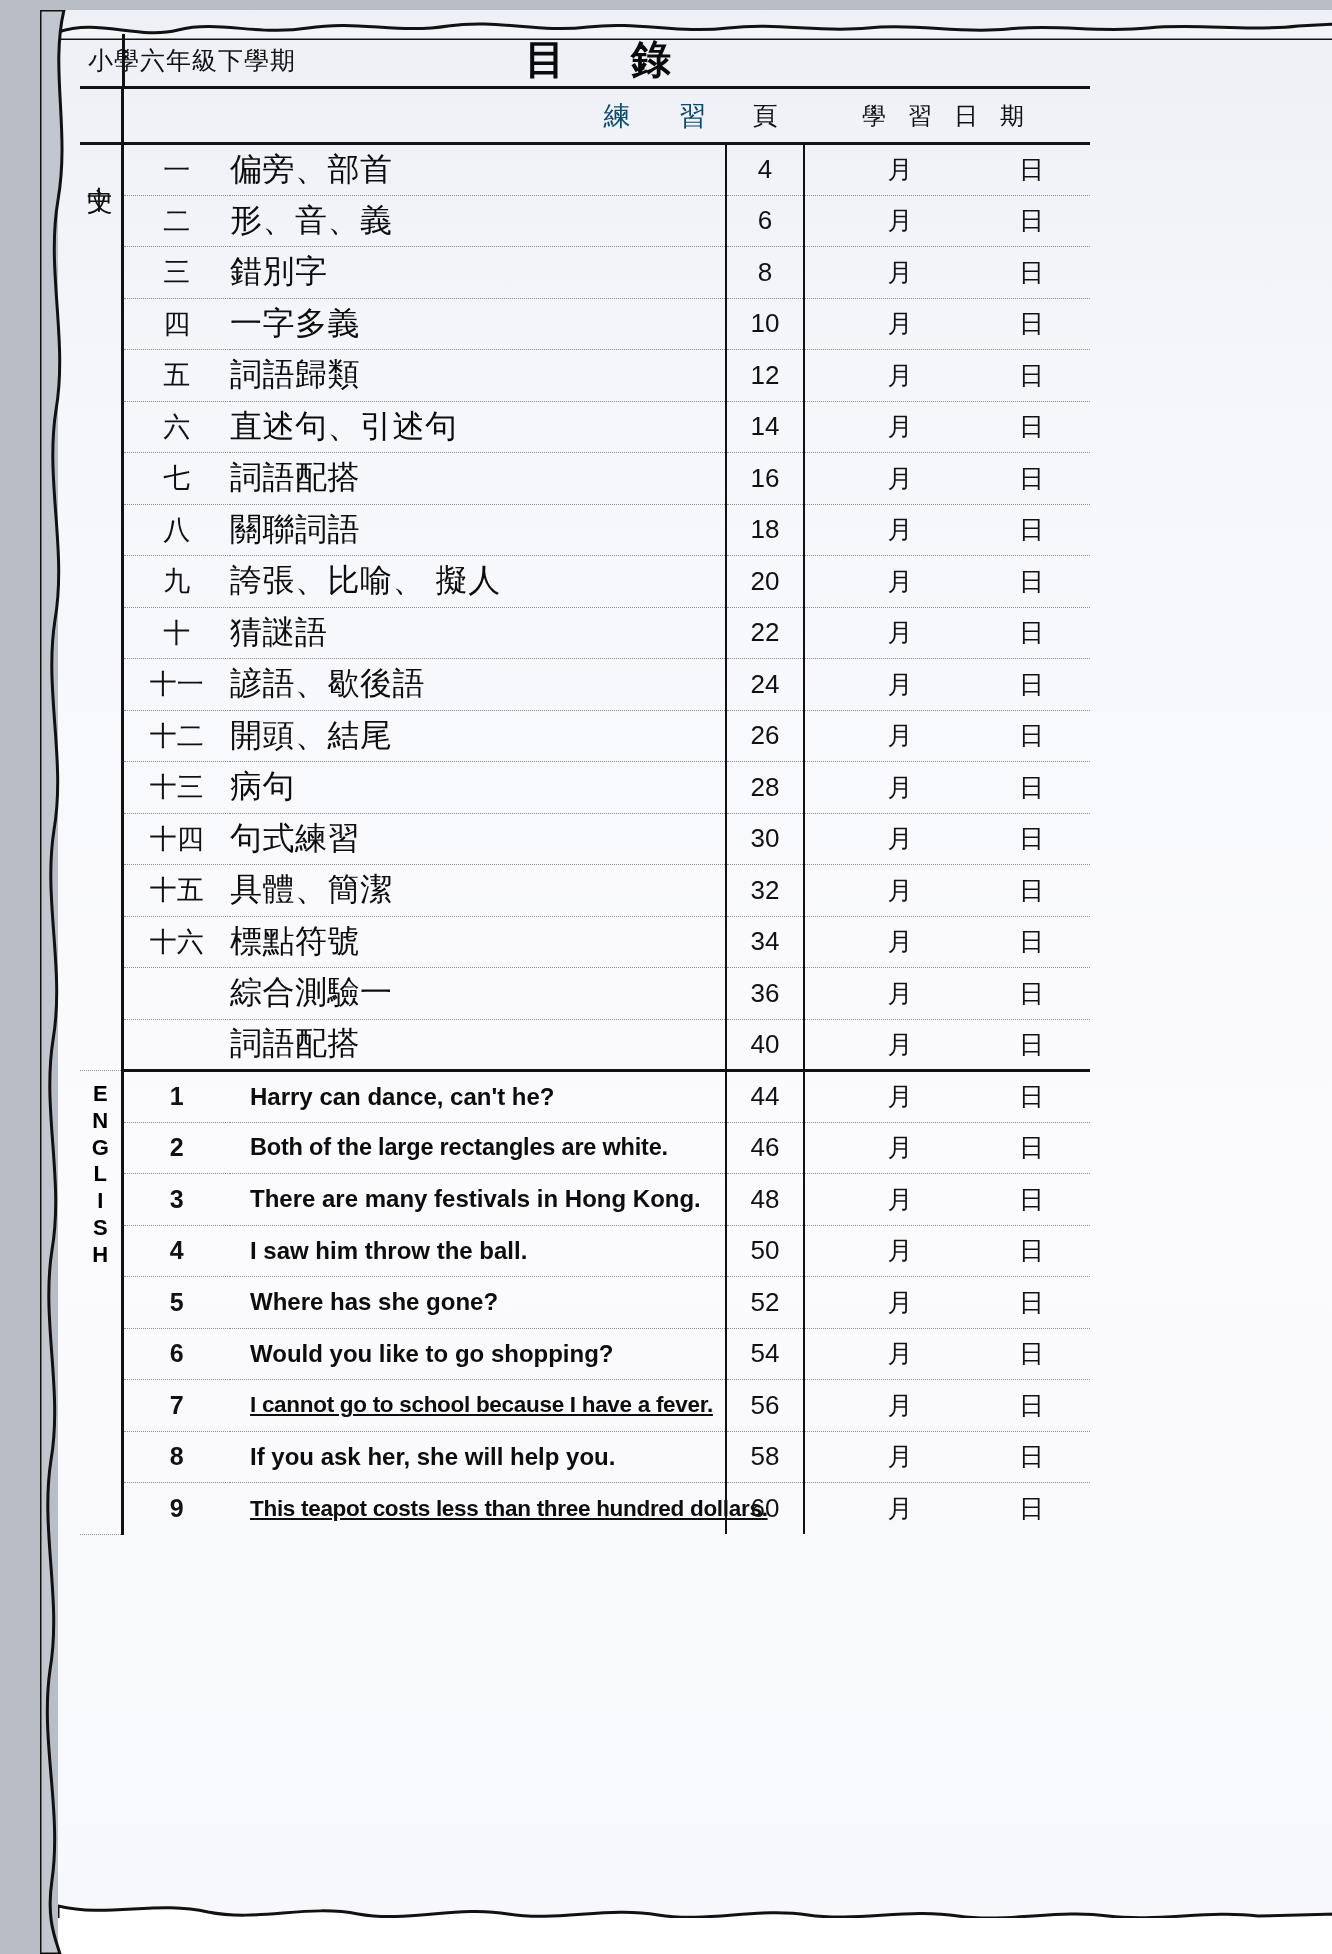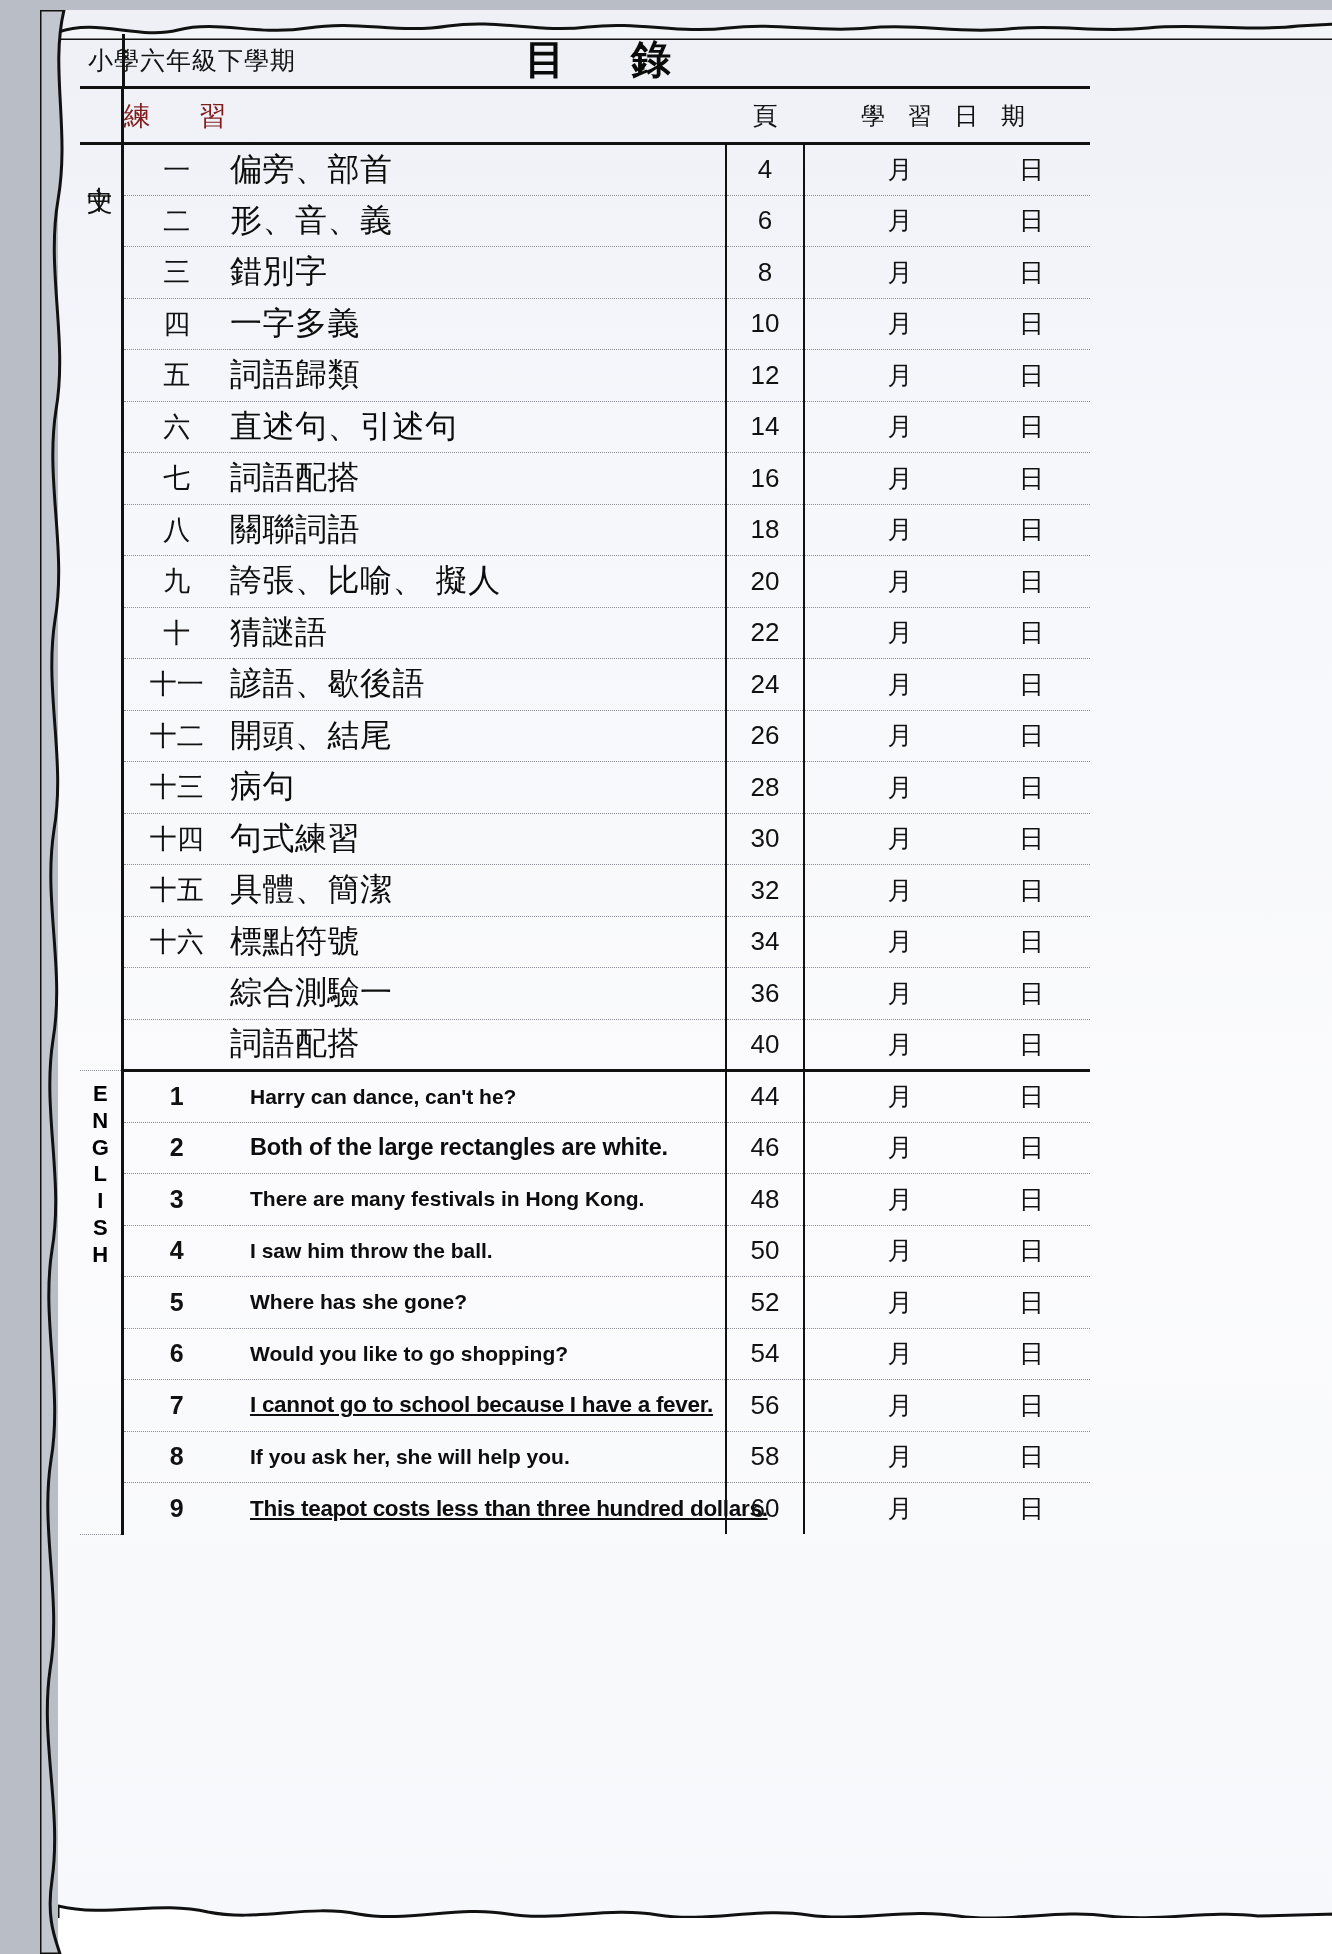--- a/index.html
+++ b/index.html
@@ -81,31 +81,31 @@
   col.c-page { width: 78px; }
   col.c-date { width: 286px; }
 
   
   .rule-top td { border-top: 3px solid #111; }
   .rule-thick td { border-bottom: 3px solid #111; }
 
   
   tr.colhead td { height: 56px; }
   .ch-exercise {
-    font-size: 27px; letter-spacing: 20px; text-align: left;
-    font-family: "DejaVu Sans", "Liberation Sans", sans-serif;
-    color: #7f1d1d; padding-left: 20px;
+    font-size: 27px; letter-spacing: 20px; text-align: right;
+    font-family: "DejaVu Sans", "Liberation Sans", sans-serif;
+    color: #0c4a6e; padding-left: 20px;
   }
   .ch-page {
     font-size: 25px; text-align: center;
     font-family: "DejaVu Sans", "Liberation Sans", sans-serif; color: #111;
   }
   .ch-date {
     font-size: 24px; text-align: center; letter-spacing: 8px;
-    font-family: Liberation Sans, sans-serif; color: #111;
+    font-family: Liberation Serif, serif; color: #111;
     padding-left: 8px;
   }
 
   
   tr.item td { height: 51.5px; border-bottom: 1px dotted #8c8c94; }
   tr.item.last-cn td { border-bottom: 3px solid #111; }
   tr.item.last-en td { border-bottom: none; }
 
   td.sec {
     border-right: 3px solid #111;
@@ -128,21 +128,21 @@
   td.title {
     font-size: 32px;
     color: #0d0d0d;
     padding-left: 18px;
     font-family: "DejaVu Sans", "Liberation Sans", sans-serif;
     white-space: nowrap;
     letter-spacing: 0.5px;
   }
   td.title.en {
     font-weight: 700;
-    font-size: 21px;
+    font-size: 24px;
     letter-spacing: 0px;
     font-family: "Liberation Sans", sans-serif;
     padding-left: 20px;
   }
   td.title.en.tight { font-size: 22.5px; letter-spacing: -0.3px; text-decoration: underline; }
   td.title.en.tight2 { font-size: 23.5px; letter-spacing: -0.2px; }
 
   td.pageno {
     border-left: 2px solid #111;
     border-right: 2px solid #111;

